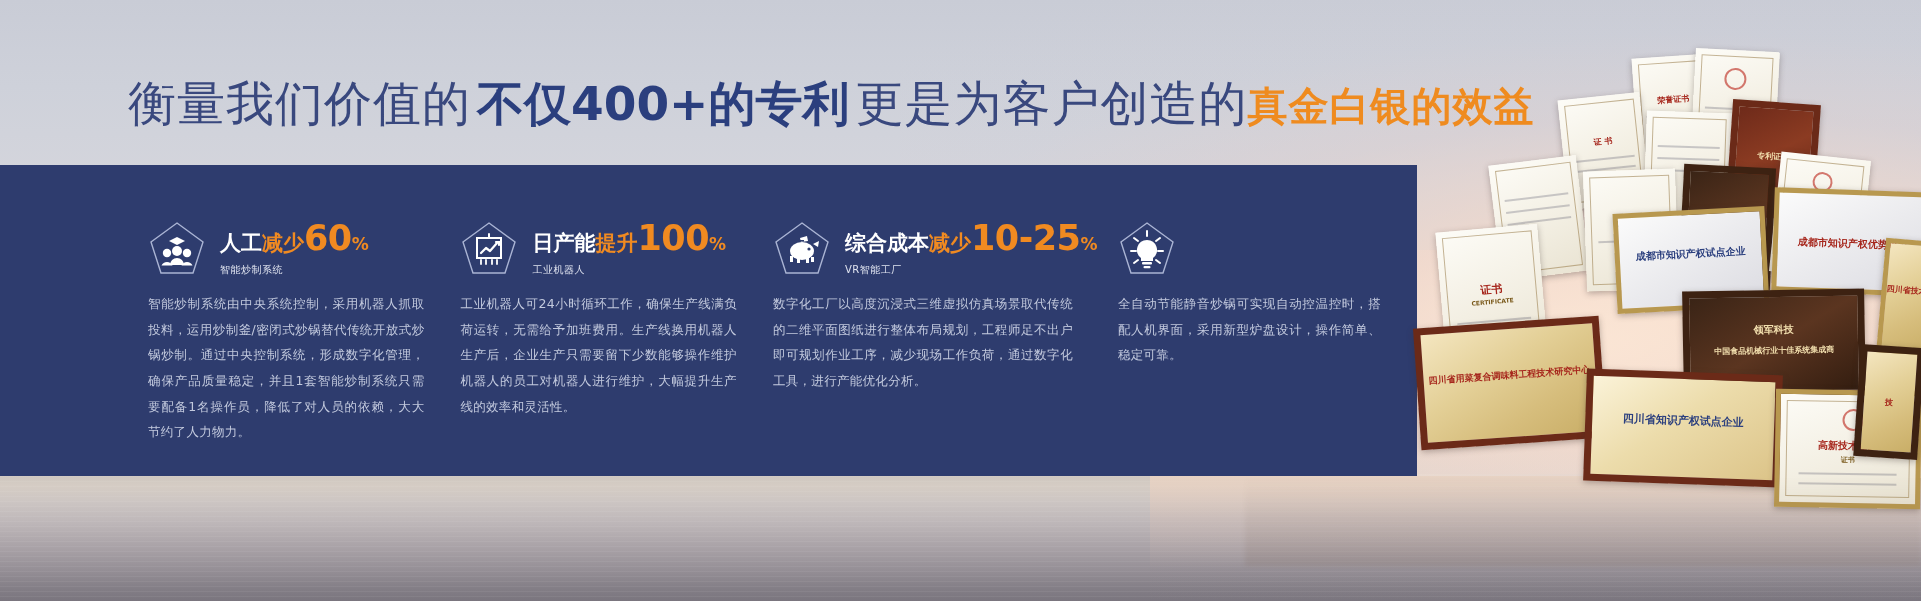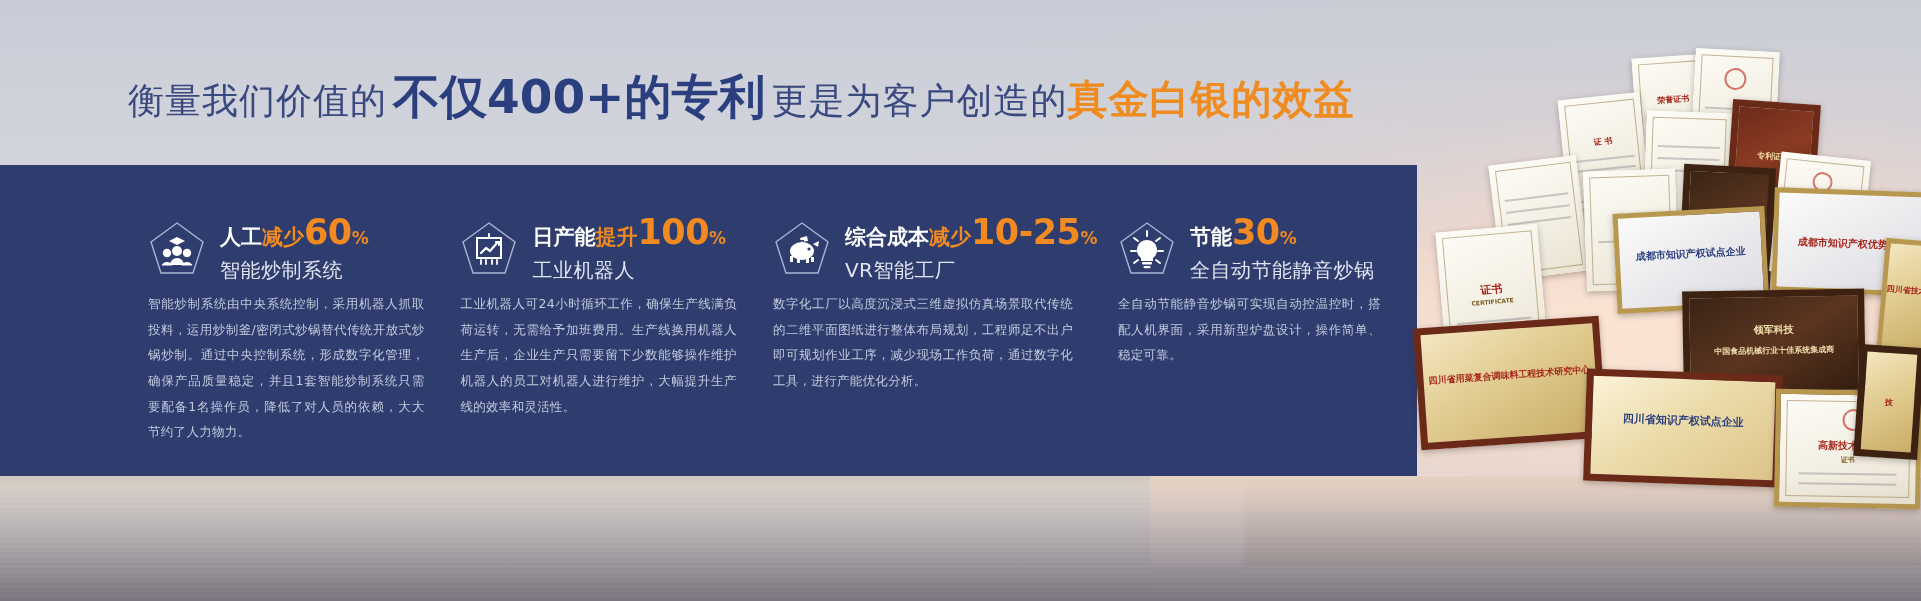--- a/index.html
+++ b/index.html
@@ -86,21 +86,21 @@
       rgba(235,220,210,.75) 72%,
       rgba(210,200,200,.4) 100%);
   }
 
   
   .headline{
     position:absolute; left:128px; top:72px;
     height:64px; display:flex; align-items:baseline; white-space:nowrap;
   }
   .hl-a, .hl-c{
-    font-size:36px; color:#39487e; letter-spacing:1px; font-weight:400;
+    font-size:48px; color:#39487e; letter-spacing:1px; font-weight:400;
   }
   .hl-big{
     font-size:47px; font-weight:800; color:#2b3f7e; letter-spacing:0px;
     padding:0 6px; line-height:1;
   }
   .hl-orange{
     font-size:40px; font-weight:700; color:#ef8b1f; letter-spacing:1px;
   }
 
   
@@ -124,21 +124,21 @@
 
   .col-titles{ display:flex; flex-direction:column; gap:7px; }
   .col-title{
     font-size:21px; font-weight:700; color:#ffffff; line-height:1;
     white-space:nowrap;
   }
   .col-title .accent{ color:#f08a21; }
   .col-title .num{ font-size:35px; font-weight:800; color:#f08a21; letter-spacing:-.5px; }
   .col-title .pct{ font-size:17px; font-weight:700; color:#f08a21; }
   .col-sub{
-    font-size:20px; color:#dfe3ef; font-weight:400; letter-spacing:.5px;
+    font-size:10px; color:#dfe3ef; font-weight:400; letter-spacing:.5px;
     white-space:nowrap;
   }
 
   .col-body{
     margin-top:8px;
     font-size:12.5px; line-height:2.05; color:#c3cade;
     letter-spacing:.3px; text-align:justify;
     max-width:300px;
   }
 
@@ -301,24 +301,20 @@
                 <line x1="29" y1="11" x2="29" y2="16"></line>
                 <line x1="16" y1="18" x2="20" y2="21"></line>
                 <line x1="42" y1="18" x2="38" y2="21"></line>
                 <line x1="13" y1="31" x2="18" y2="31"></line>
                 <line x1="45" y1="31" x2="40" y2="31"></line>
                 <line x1="16" y1="43" x2="20" y2="40"></line>
                 <line x1="42" y1="43" x2="38" y2="40"></line>
               </g>
             </svg>
           </span>
-          <span class="col-titles">
-            <span class="col-title"><span>节能</span><span class="accent"></span><span class="num">30</span><span class="pct">%</span></span>
-            <span class="col-sub">全自动节能静音炒锅</span>
-          </span>
         </div>
         <div class="col-body">全自动节能静音炒锅可实现自动控温控时，搭配人机界面，采用新型炉盘设计，操作简单、稳定可靠。</div>
       </div>
 
     </div>
   </div>
 
   <div class="certs">
 
     <div class="cert c-paper" style="left:390px; top:6px; width:78px; height:104px; transform:rotate(-4deg);">

